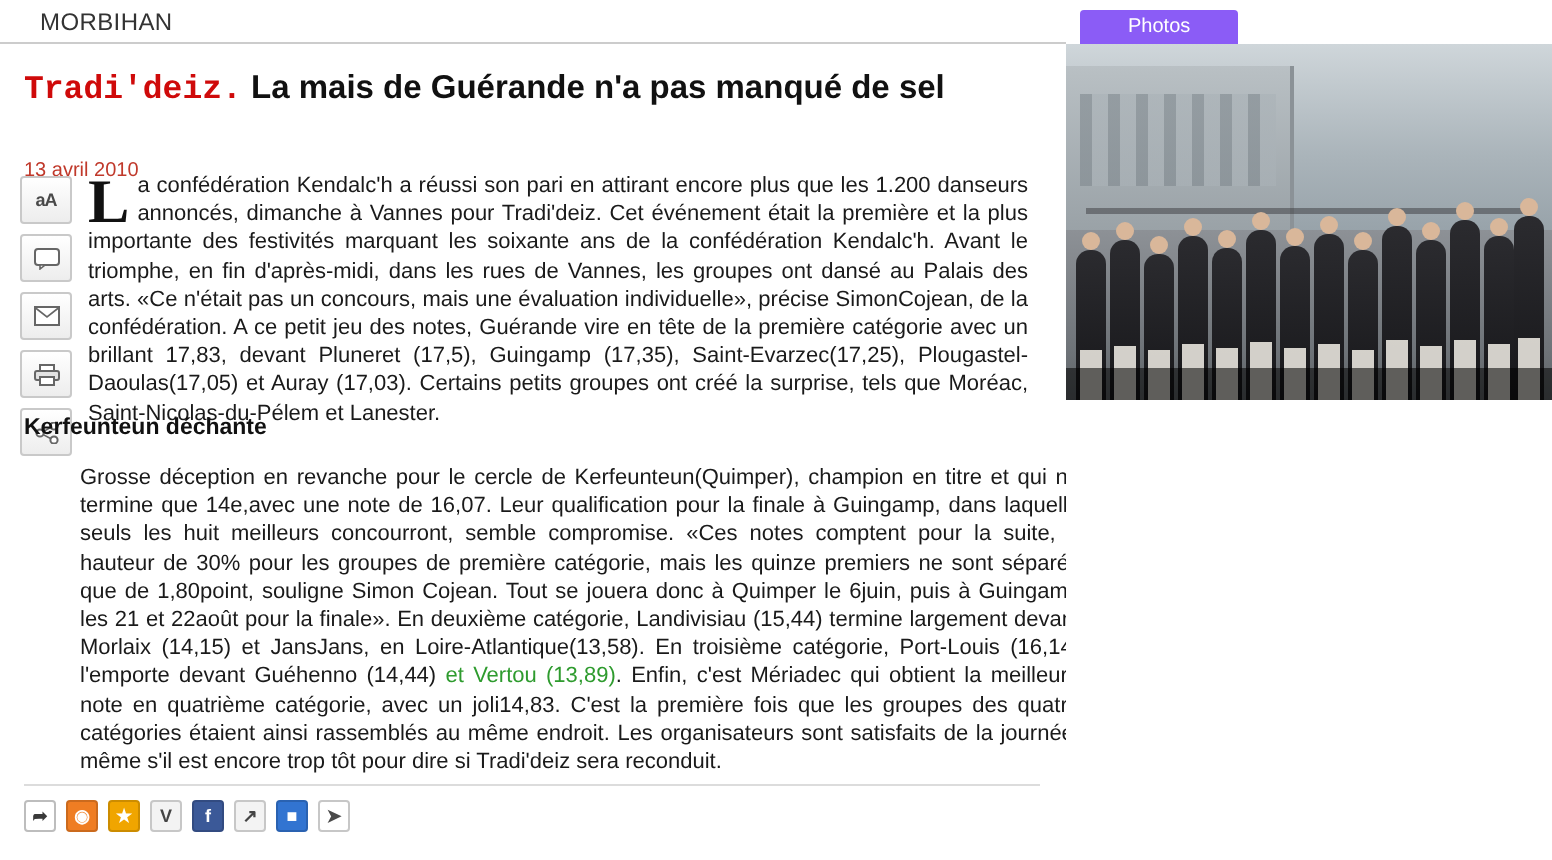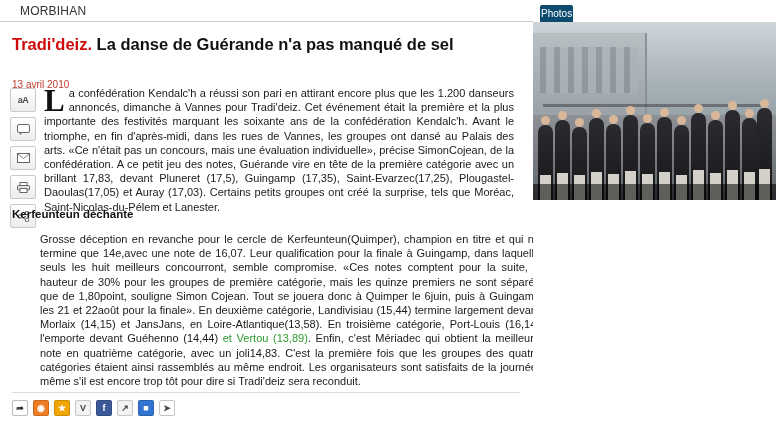--- a/index.html
+++ b/index.html
@@ -48,20 +48,21 @@
   }
   .headline {
     margin: 12px 18px 0 12px;
     font-size: 16.5px;
     font-weight: bold;
     color: #111;
     line-height: 1.25;
   }
   .headline .kicker {
     color: #cf0a0a;
+    font-family: Liberation Mono, monospace;
   }
   .dateline {
     margin: 24px 0 0 12px;
     font-size: 10px;
     color: #c0392b;
   }
   
   .tools {
     position: absolute;
     left: 10px;
@@ -181,24 +182,24 @@
     left: 533px;
     top: 0;
     width: 243px;
     height: 430px;
     background: #ffffff;
   }
   .phototab {
     position: absolute;
     left: 7px;
     top: 5px;
-    background: #0c4a6e;
+    background: #8b5cf6;
     color: #fff;
     font-size: 10px;
-    padding: 3px 1px 4px;
+    padding: 3px 24px 4px;
     border-radius: 2px 2px 0 0;
   }
   .photoframe {
     position: absolute;
     left: 0;
     top: 22px;
     width: 243px;
     height: 178px;
     background: #000;
     overflow: hidden;
@@ -263,21 +264,21 @@
 
 <div class="page">
 
   <div class="article">
 
     <div class="topbar">
       <span class="section">MORBIHAN</span>
     </div>
 
     <div class="headline">
-      <span class="kicker">Tradi'deiz.</span><span> La danse de Guérande n'a pas manqué de sel</span>
+      <span class="kicker">Tradi'deiz.</span><span> La mais de Guérande n'a pas manqué de sel</span>
     </div>
 
     <div class="dateline">13 avril 2010</div>
 
     <div class="tools">
       <div class="tool">
         <span class="aa">aA</span>
       </div>
       <div class="tool">
         <span>

